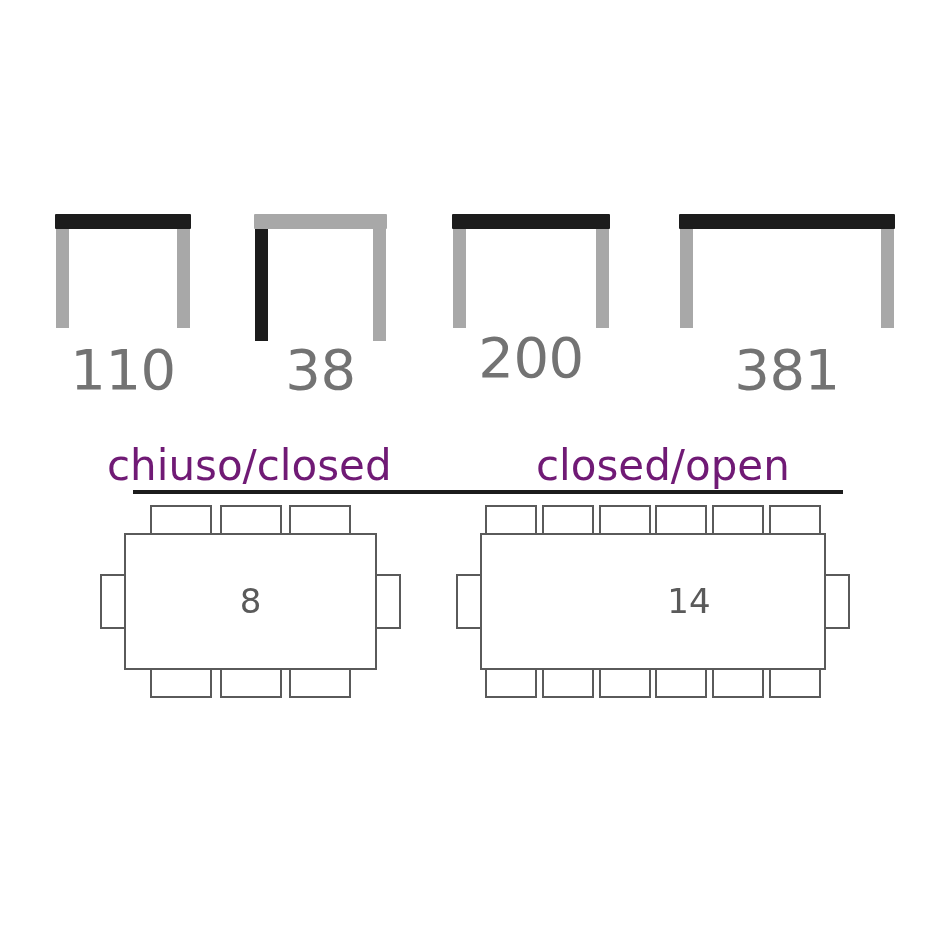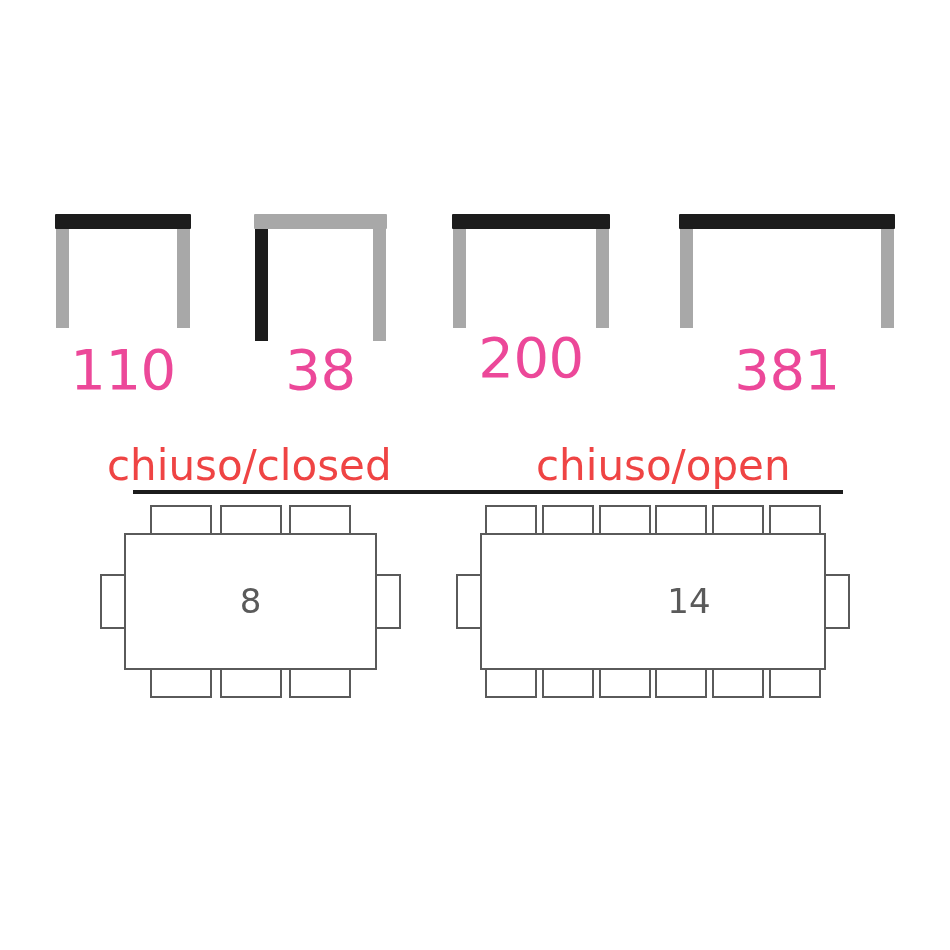--- a/index.html
+++ b/index.html
@@ -38,34 +38,34 @@
     top: 15px;
     width: 13px;
   }
 
   
   .dim-label {
     position: absolute;
     font-family: "DejaVu Sans", sans-serif;
     font-size: 56px;
     font-weight: 400;
-    color: #ec4899;
+    color: #737373;
     letter-spacing: -0.5px;
     text-align: center;
     line-height: 1;
     white-space: nowrap;
   }
 
   
   .caption {
     position: absolute;
     font-family: "DejaVu Sans", sans-serif;
     font-size: 42px;
     font-weight: 400;
-    color: #ef4444;
+    color: #701a75;
     line-height: 1;
     white-space: nowrap;
   }
 
   .divider-rule {
     position: absolute;
     background: #1c1c1c;
   }
 
   
@@ -136,21 +136,21 @@
       </div>
     </div>
   <div id="dims-layer">
       <div class="dim-label" style="left: 55px; top: 342px; width: 136px;">110</div>
       <div class="dim-label" style="left: 254px; top: 342px; width: 133px;">38</div>
       <div class="dim-label" style="left: 452px; top: 330px; width: 158px;">200</div>
       <div class="dim-label" style="left: 679px; top: 342px; width: 216px;">381</div>
     </div>
   <div id="captions-layer">
       <div class="caption" style="left: 107px; top: 445px;">chiuso/closed</div>
-      <div class="caption" style="left: 536px; top: 445px;">chiuso/open</div>
+      <div class="caption" style="left: 536px; top: 445px;">closed/open</div>
     </div>
   <div id="rule-layer">
       <div class="divider-rule" style="left: 133px; top: 490px; width: 710px; height: 4px;"></div>
     </div>
   <div id="plans-layer">
       <div class="plan">
         <div class="table-top" style="left: 124px; top: 533px; width: 253px; height: 137px;"></div>
         <div class="seat-count" style="left: 124px; top: 583.5px; width: 253px;">8</div>
         <div class="chair chair-top" style="left: 149.833px; top: 505px; width: 62px; height: 28px;"></div>
         <div class="chair chair-top" style="left: 219.5px; top: 505px; width: 62px; height: 28px;"></div>

